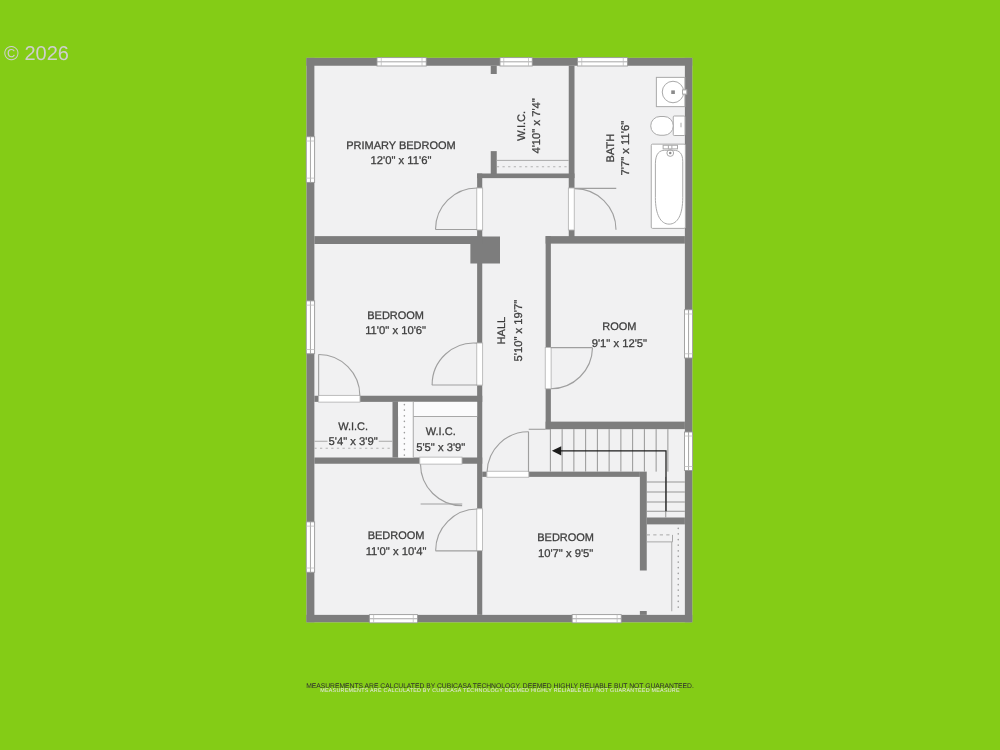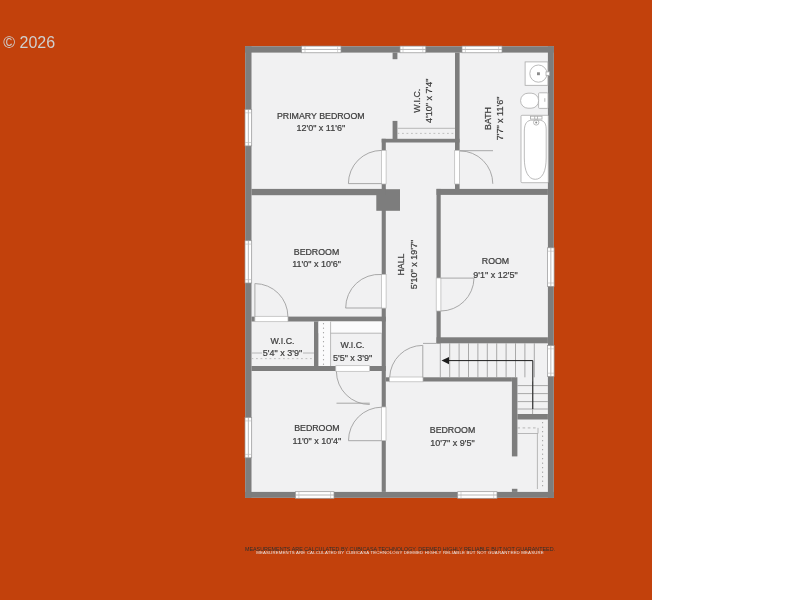--- a/index.html
+++ b/index.html
@@ -1,16 +1,16 @@
 <!DOCTYPE html>
 <html><head>
 <meta charset="utf-8">
 <style>
   html,body{margin:0;padding:0;background:#ffffff;}
-  .page{position:relative;width:652px;height:600px;overflow:hidden;background:#c2410c;}
+  .page{position:relative;width:800px;height:600px;overflow:hidden;background:#84cc16;}
   svg{position:absolute;left:0;top:0;will-change:transform;}
   *{-webkit-font-smoothing:antialiased;}
   text{font-family:"Liberation Sans",sans-serif;}
   .lbl text{stroke:#3d3d3d;stroke-width:0.22px;}
 </style>
 </head>
 <body>
 <div class="page">
 <svg width="800" height="600" viewBox="0 0 800 600">
 

